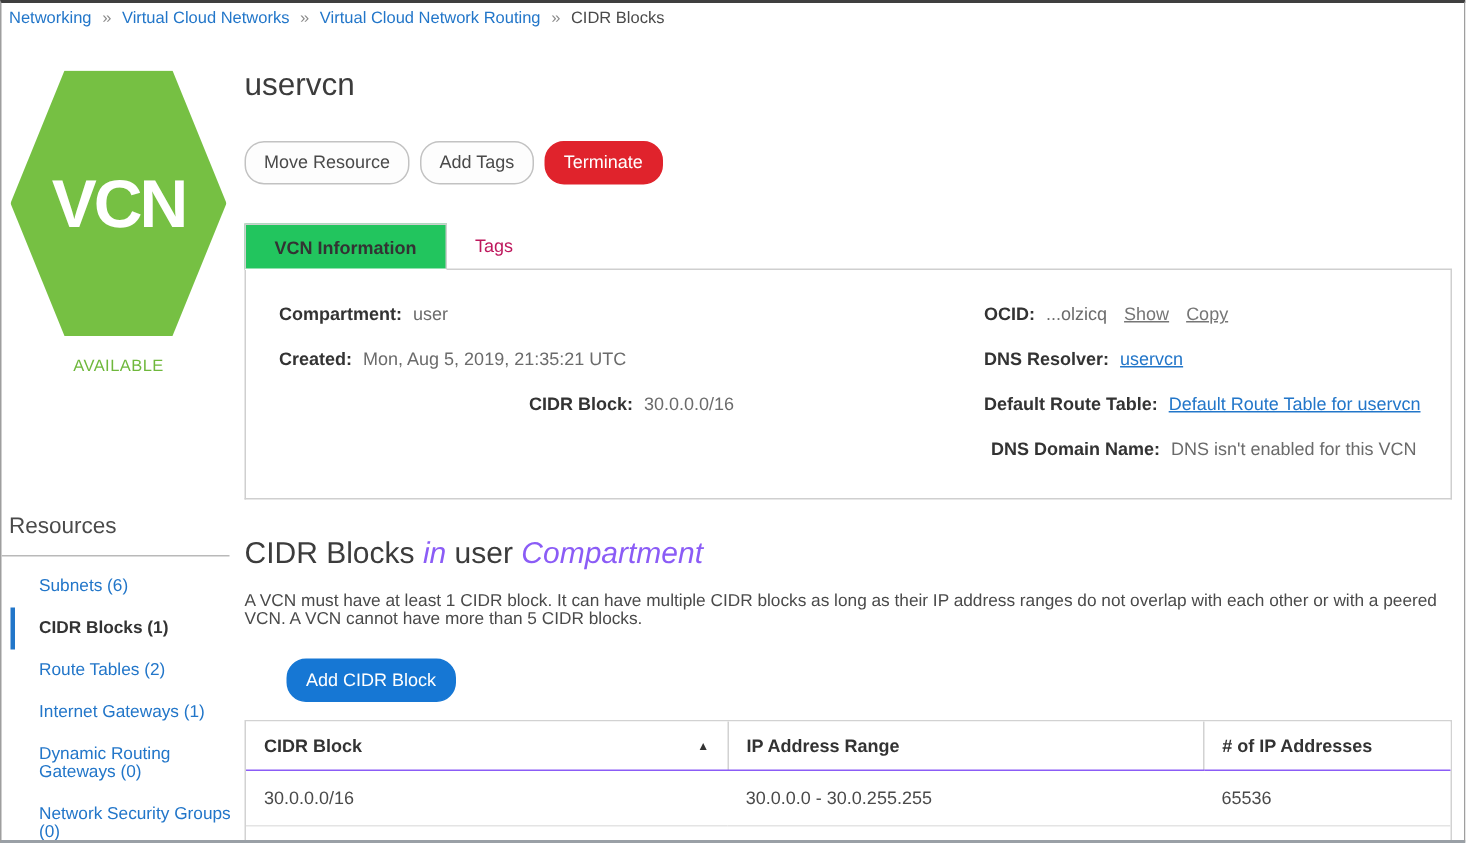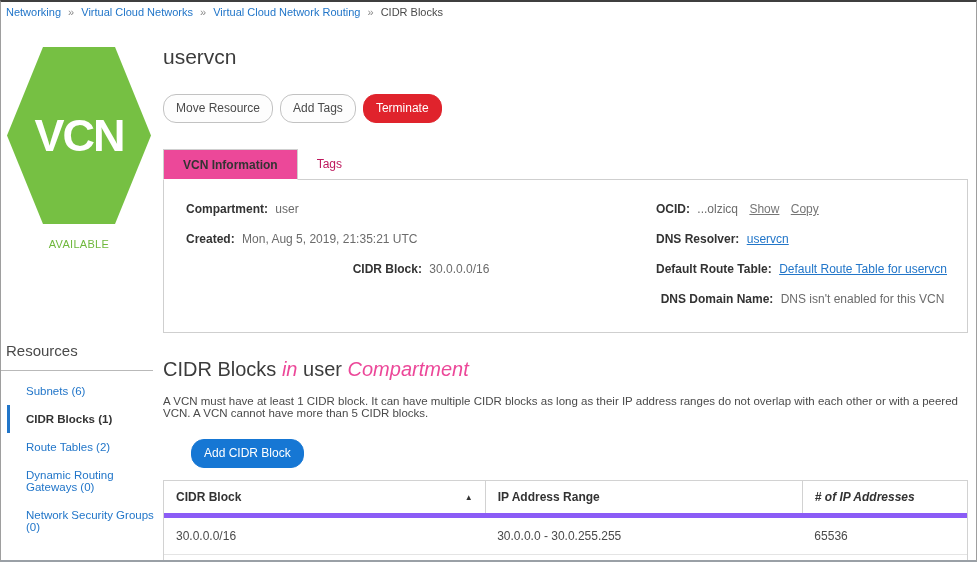--- a/index.html
+++ b/index.html
@@ -83,53 +83,53 @@
   .btn.danger { background: #e0232c; border-color: #e0232c; color: #fff; }
   .btn.primary { background: #1677d4; border-color: #1677d4; color: #fff; }
 
   
   .tabs { margin-top: 26px; display: flex; border-bottom: 1px solid #cfcfcf; }
   .tab {
     padding: 8px 19px 7px 19px; font-size: 12px; cursor: pointer; color: #be185d;
   }
   .tab.active {
     color: #333; font-weight: 700;
-    background: #ec4899;
+    background: #22c55e;
     border: 1px solid #cfcfcf; border-bottom: 1px solid #fff;
     margin-bottom: -1px;
   }
   .tab-panel {
     border: 1px solid #cfcfcf; border-top: none;
     padding: 22px 18px 24px 22px;
     display: flex;
     min-height: 153px;
   }
   .info-col-left { width: 470px; flex: 0 0 470px; }
   .info-col-right { flex: 1 1 auto; }
   .info-row { margin-bottom: 16px; font-size: 12px; color: #6b6b6b; }
   .info-row:last-child { margin-bottom: 0; text-align: center; }
   .info-row b { color: #333; font-weight: 700; margin-right: 4px; }
   .info-row a.blue-link { color: #2276c9; text-decoration: underline; cursor: pointer; }
   .info-row a.gray-link { color: #767676; text-decoration: underline; cursor: pointer; margin-left: 8px; }
 
   
   .section-title { margin-top: 25px; font-size: 20px; font-weight: 400; color: #3c3c3c; }
-  .section-title .dim { color: #ec4899; font-style: italic; margin-top: 42px; }
+  .section-title .dim { color: #8b5cf6; font-style: italic; margin-top: 42px; }
   .section-desc { margin-top: 14px; font-size: 11.5px; color: #4a4a4a; }
   .add-btn-row { margin-top: 20px; padding-left: 28px; }
 
   .table-wrap { margin-top: 12px; border: 1px solid #d2d2d2; }
   table.cidr-table { width: 100%; border-collapse: collapse; font-size: 12px; }
   table.cidr-table th {
     text-align: left; font-weight: 700; color: #333;
-    padding: 9px 12px; border-bottom: 5px solid #8b5cf6;
+    padding: 9px 12px; border-bottom: 1px solid #8b5cf6;
     border-right: 1px solid #d2d2d2;
     background: #fff; cursor: pointer;
   }
-  table.cidr-table th:last-child { border-right: none; font-style: italic; }
+  table.cidr-table th:last-child { border-right: none; }
   table.cidr-table th .sort { float: right; font-size: 8px; color: #333; margin-top: 3px; }
   table.cidr-table td {
     padding: 11px 12px; color: #4a4a4a;
     border-bottom: 1px solid #e4e4e4;
   }
   table.cidr-table col.c1 { width: 40%; }
   table.cidr-table col.c2 { width: 39.5%; }
   table.cidr-table col.c3 { width: 20.5%; }
   .table-footer { height: 28px; }
 </style>
@@ -156,20 +156,21 @@
       </div>
       <div class="status-text">AVAILABLE</div>
 
       <nav class="resources">
         <h3>Resources</h3>
         <hr class="divider">
         <ul class="res-list">
           <li>Subnets (6)</li>
           <li class="active">CIDR Blocks (1)</li>
           <li>Route Tables (2)</li>
+          <li>Internet Gateways (1)</li>
           <li>Dynamic Routing Gateways (0)</li>
           <li>Network Security Groups (0)</li>
         </ul>
       </nav>
     </aside>
 
     <main class="main-col">
 
       <h1 class="page-title">uservcn</h1>
 

